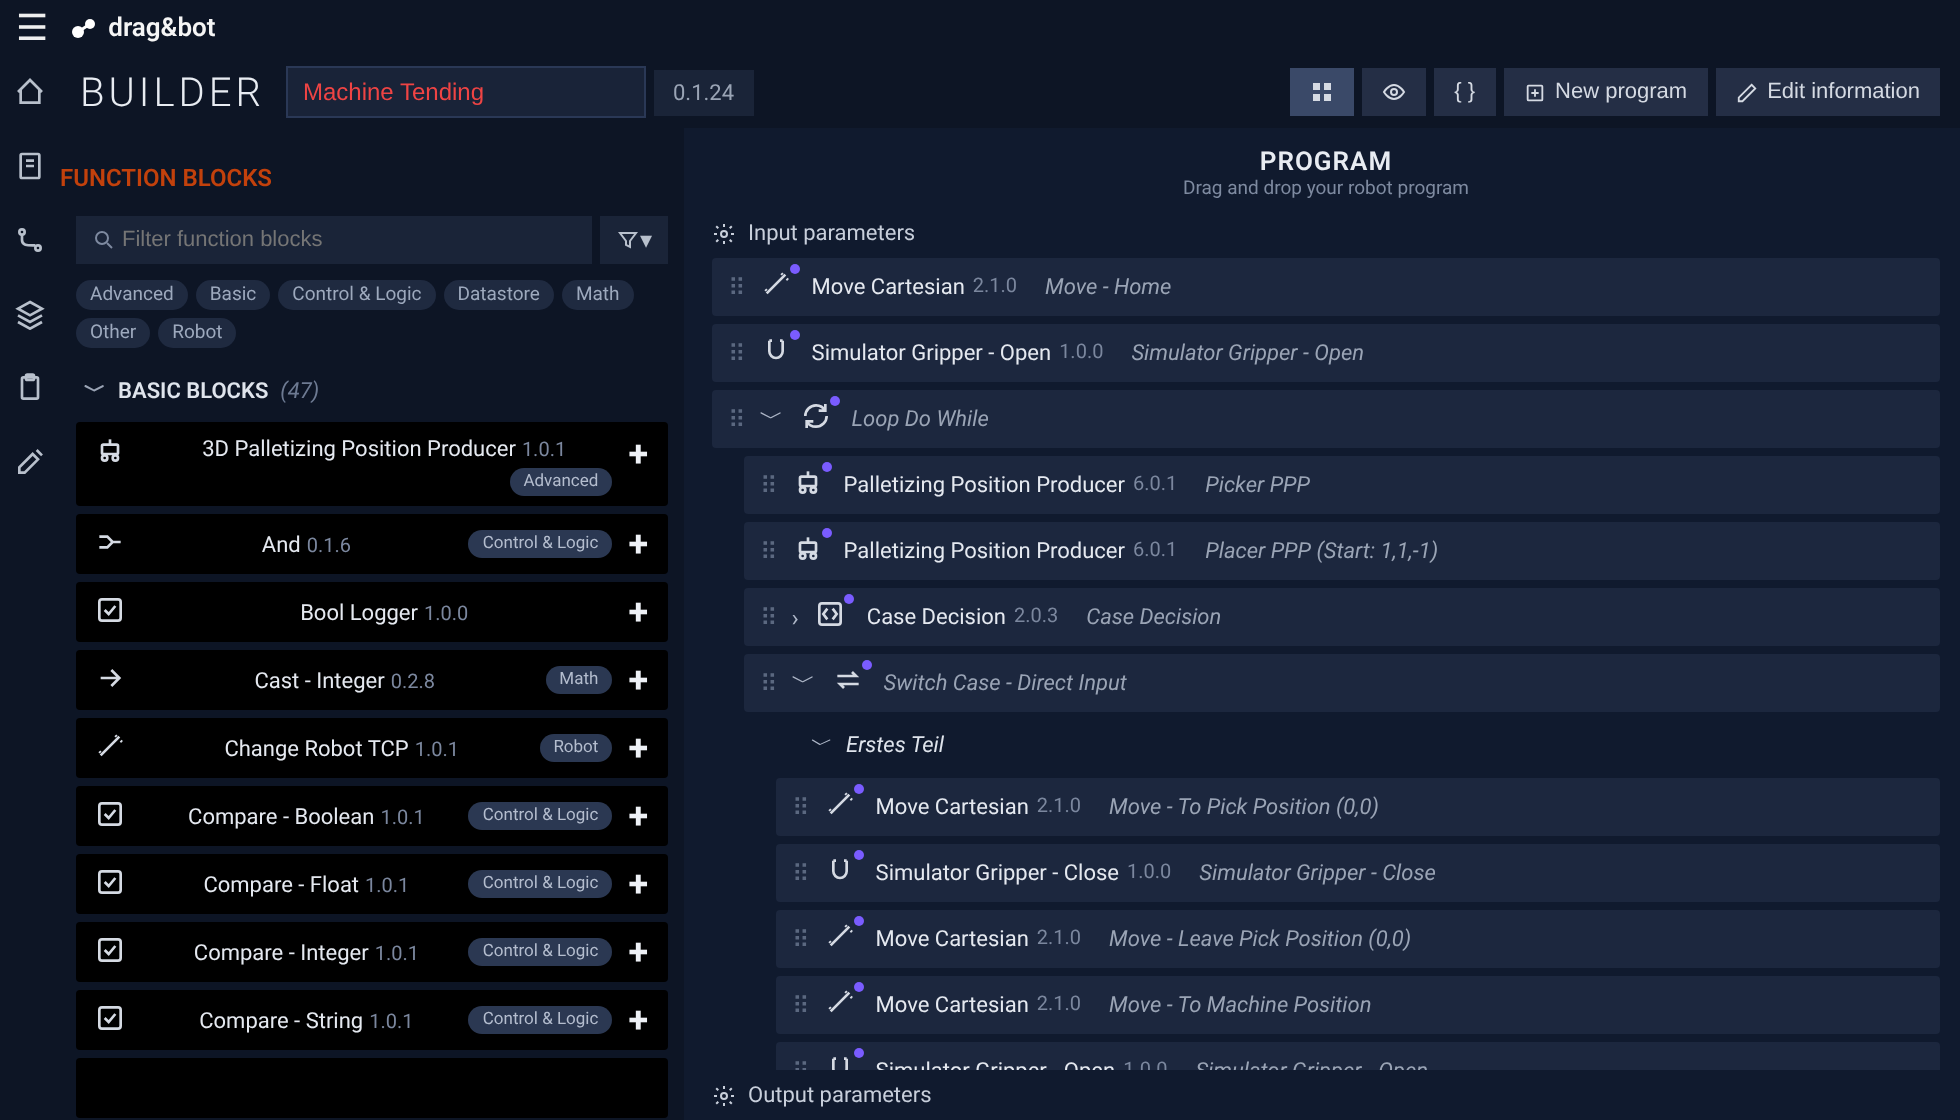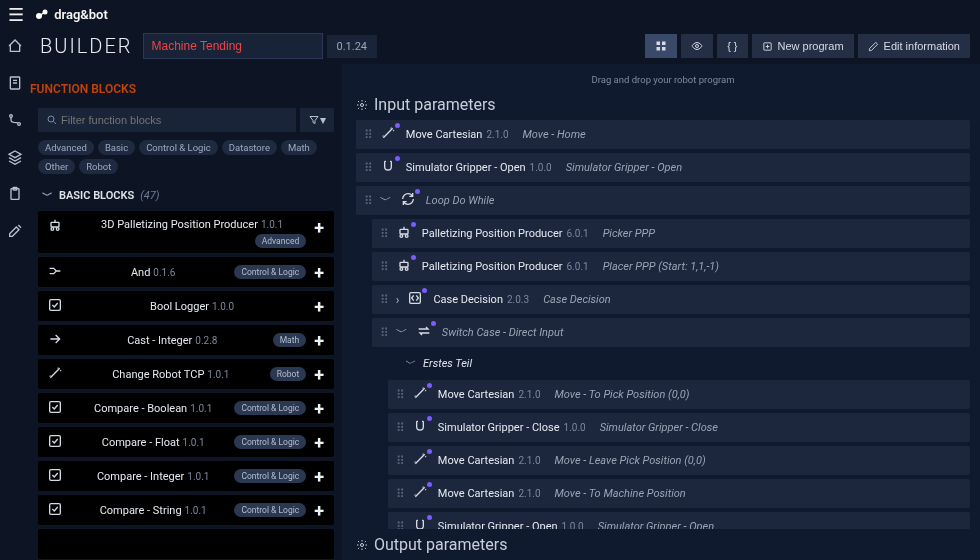--- a/index.html
+++ b/index.html
@@ -39,21 +39,21 @@
 .block-text { flex: 1; }
 .block-name { color: #e5e9f0; font-size: 11px; }
 .block-ver { color: #7b879e; font-size: 10px; margin-left: 3px; }
 .block-pill { background: #2b3852; color: #b4bdce; font-size: 8.5px; padding: 2px 7px; border-radius: 8px; margin-right: 6px; display: inline-flex; align-items: center; gap: 3px; }
 .block-add { color: #eef1f6; font-size: 18px; font-weight: bold; cursor: pointer; padding: 0 2px; }
 .block-bottom-row { display: flex; justify-content: flex-end; margin-top: 3px; }
 .right-panel { flex: 1; background: #101a2e; display: flex; flex-direction: column; overflow: hidden; padding-left: 4px; }
 .prog-header { text-align: center; padding: 10px 0 4px; }
 .prog-header-title { font-size: 13px; font-weight: 600; color: #e8ecf2; letter-spacing: 0.5px; }
 .prog-header-sub { font-size: 9.5px; color: #7e8aa0; }
-.param-row { display: flex; align-items: center; padding: 6px 10px; color: #c8cfdb; font-size: 16px; gap: 6px; }
+.param-row { display: flex; align-items: center; padding: 6px 10px; color: #c8cfdb; font-size: 11px; gap: 6px; }
 .program-tree { flex: 1; overflow-y: auto; padding: 0 10px; }
 .step-row { background: #1c273e; border-radius: 2px; margin-bottom: 4px; display: flex; align-items: center; padding: 5px 8px; min-height: 28px; }
 .drag-dots { color: #5b6880; font-size: 12px; margin-right: 8px; letter-spacing: -1px; user-select: none; }
 .step-icon { width: 18px; color: #d5dae3; margin-right: 8px; position: relative; }
 .indicator-dot { position: absolute; top: -2px; right: -2px; width: 5px; height: 5px; border-radius: 50%; background: #7a5cff; }
 .step-name { color: #e5e9f0; font-size: 11px; margin-right: 4px; }
 .step-ver { color: #7b879e; font-size: 10px; margin-right: 14px; }
 .step-label { color: #9aa4b5; font-size: 11px; font-style: italic; }
 .row-chevron { color: #aeb7c8; margin-right: 8px; cursor: pointer; }
 .ind-1 { margin-left: 16px; }
@@ -253,20 +253,21 @@
                 <span class="block-add">+</span>
               </div>
               <div class="block-item"></div>
             </div>
 
         </div>
       </div>
 
       <div class="right-panel">
         <div class="prog-header">
+          <div class="prog-header-title">PROGRAM</div>
           <div class="prog-header-sub">Drag and drop your robot program</div>
         </div>
         <div class="param-row">
           <svg width="12" height="12" viewBox="0 0 24 24" fill="none" stroke="currentColor" stroke-width="2">
               <circle cx="12" cy="12" r="3"></circle>
               <path d="M12 2v3M12 19v3M4.2 4.2l2.1 2.1M17.7 17.7l2.1 2.1M2 12h3M19 12h3M4.2 19.8l2.1-2.1M17.7 6.3l2.1-2.1"></path>
             </svg>
           <span>Input parameters</span>
         </div>
         <div class="program-tree" id="program-tree">

